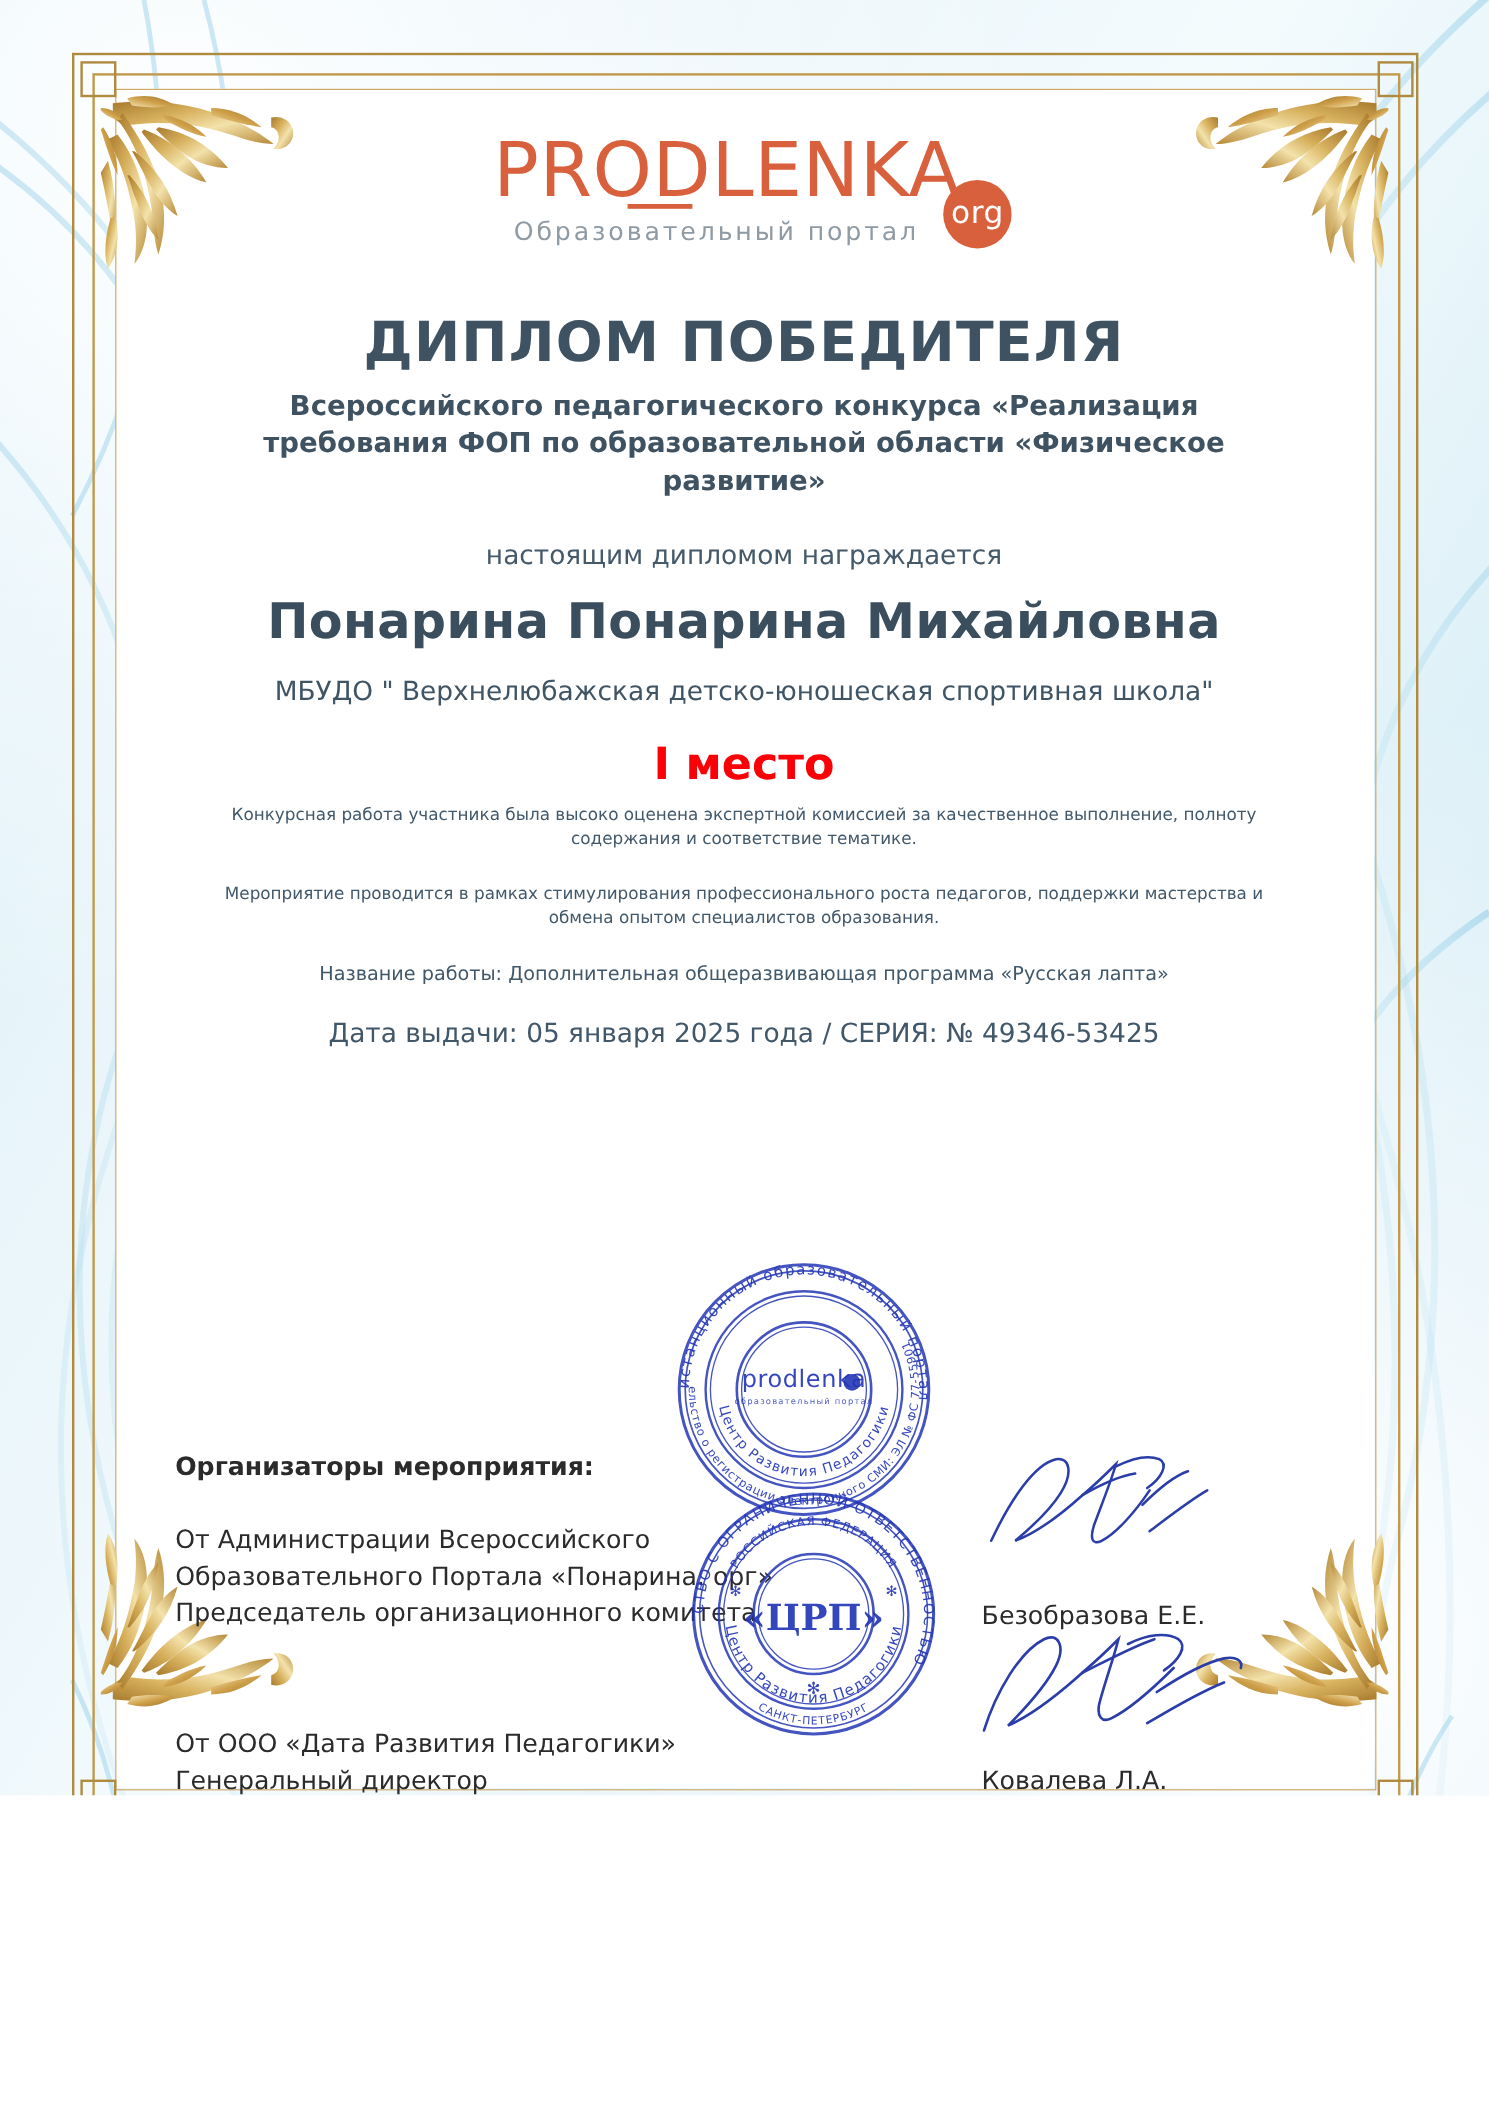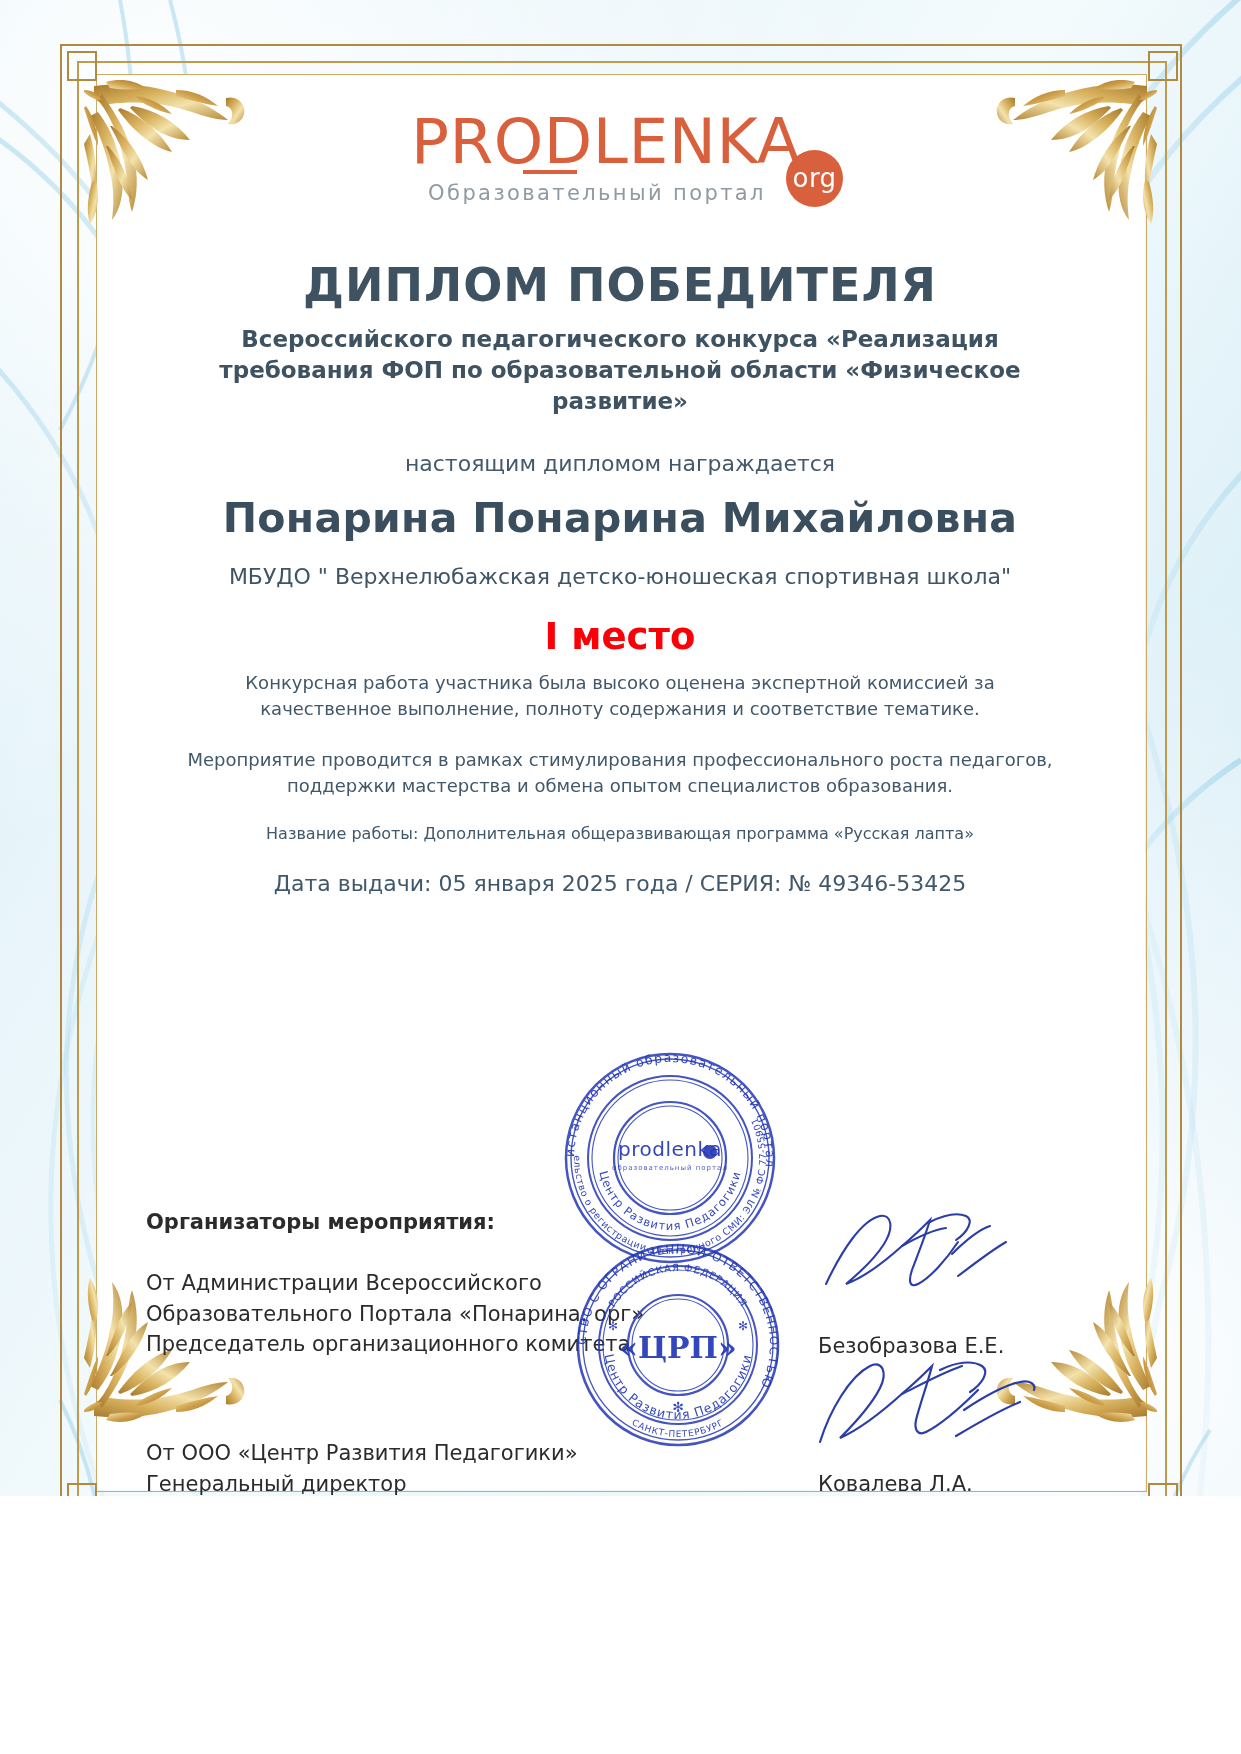--- a/index.html
+++ b/index.html
@@ -195,21 +195,21 @@
     color: #3f5464;
     margin-bottom: 26px;
   }
   .place {
     font-size: 37px;
     font-weight: 700;
     color: #fb0007;
     margin-bottom: 12px;
   }
   .para {
-    font-size: 18px;
+    font-size: 14px;
     color: #41576a;
     line-height: 1.42;
     width: 880px;
     margin: 0 auto 26px auto;
   }
   .work-title {
     font-size: 16px;
     color: #41576a;
     margin: 0 auto 28px auto;
   }
@@ -460,21 +460,21 @@
 
     <div class="org-label">Организаторы мероприятия:</div>
 
     <div class="org-block-1">
       <div>От Администрации Всероссийского</div>
       <div>Образовательного Портала «Понарина. орг»</div>
       <div>Председатель организационного комитета</div>
     </div>
 
     <div class="org-block-2">
-      <div>От ООО «Центр Развития Педагогики»</div>
+      <div>От ООО «Дата Развития Педагогики»</div>
       <div>Генеральный директор</div>
     </div>
 
     <div class="signer-1">Безобразова Е.Е.</div>
     <div class="signer-2">Ковалева Л.А.</div>
 
     <svg class="stamp stamp-1" viewBox="0 0 220 220" aria-hidden="true">
       <defs>
         <path id="s1outer" d="M110,110 m-96,0 a96,96 0 1,1 192,0 a96,96 0 1,1 -192,0"></path>
         <path id="s1outer2" d="M110,110 m-96,0 a96,96 0 1,0 192,0 a96,96 0 1,0 -192,0"></path>

